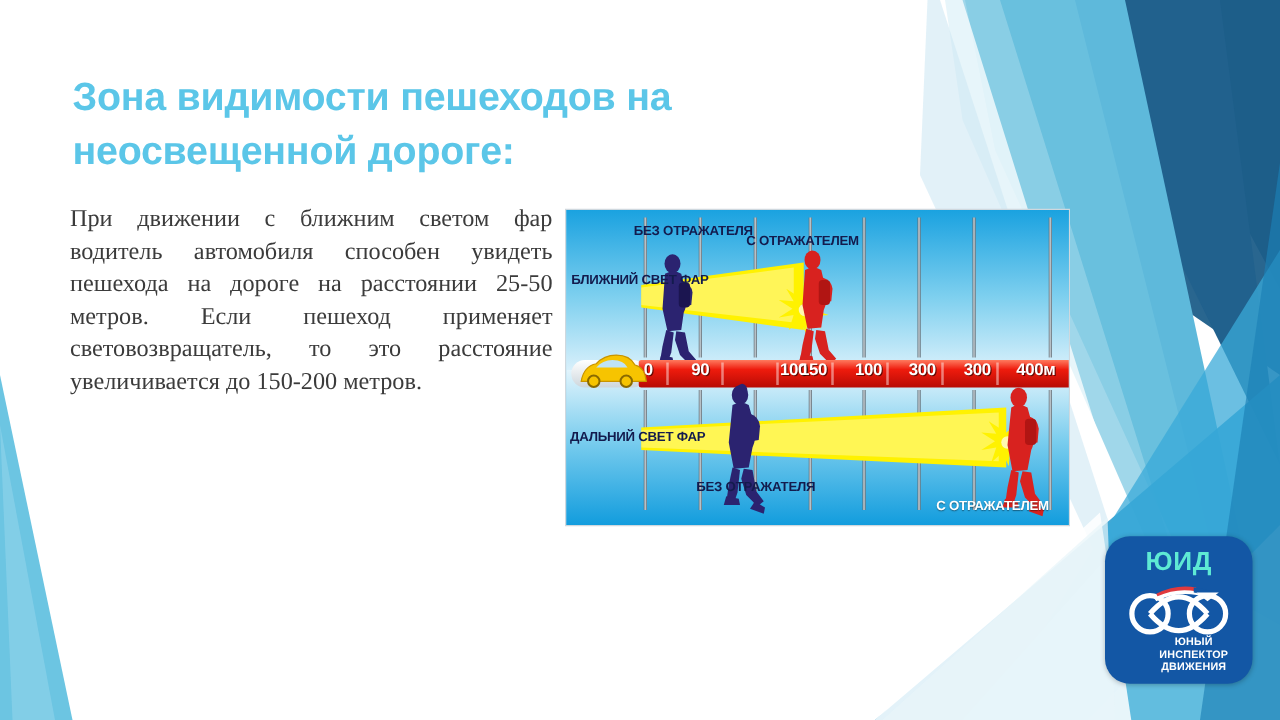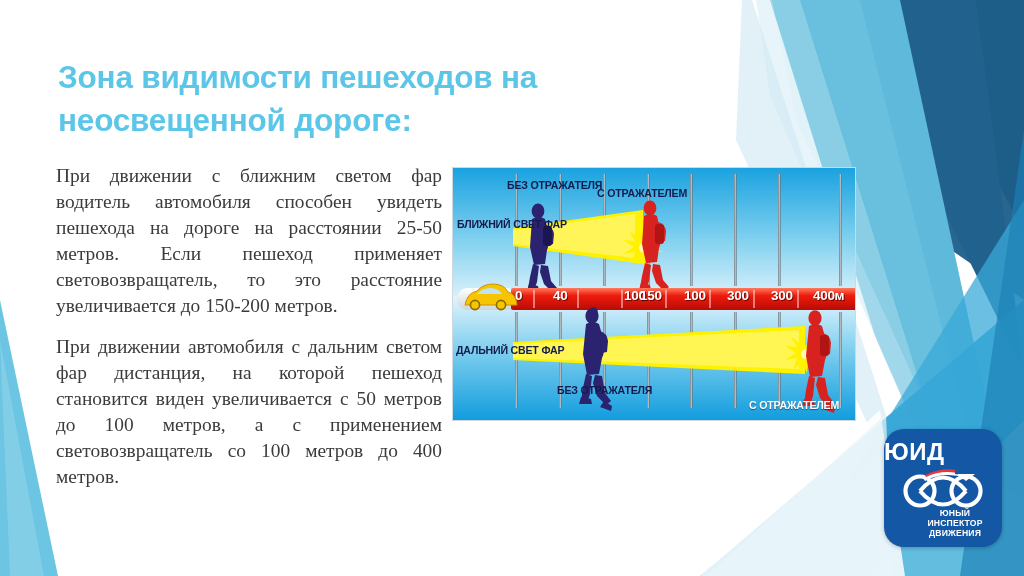--- a/index.html
+++ b/index.html
@@ -87,24 +87,24 @@
     position: absolute;
     left: 884px; top: 429px;
     width: 118px; height: 118px;
     background: #1357A5;
     border-radius: 20px;
     box-shadow: 0 1px 4px rgba(0,0,0,.25);
   }
   #logo-title {
     position: absolute;
     left: 0; top: 9px; width: 118px;
-    text-align: left;
-    font-size: 24px;
-    font-weight: bold;
-    color: #ffffff;
+    text-align: center;
+    font-size: 21px;
+    font-weight: bold;
+    color: #5eead4;
     letter-spacing: 0.5px;
   }
   #logo-sub {
     position: absolute;
     left: 12px; bottom: 9px; width: 118px;
     text-align: center;
     font-size: 8.6px;
     font-weight: bold;
     color: #ffffff;
     line-height: 1.18;
@@ -143,21 +143,20 @@
     <polygon points="700,104 1024,104 1024,166 700,166" fill="#0D8FD8" opacity="0.0"></polygon>
 
     <polygon points="0,300 58,576 0,576" fill="#6CC5E2"></polygon>
     <polygon points="0,340 44,576 10,576" fill="#8BD2E9" opacity="0.7"></polygon>
   </svg>
 
   <h1 id="title">Зона видимости пешеходов на неосвещенной дороге:</h1>
 
   <div id="text-col">
     <p class="para">При движении с ближним светом фар водитель автомобиля способен увидеть пешехода на дороге на расстоянии 25-50 метров. Если пешеход применяет световозвращатель, то это расстояние увеличивается до 150-200 метров.</p>
-    <p class="para">При движении автомобиля с дальним светом фар дистанция, на которой пешеход становится виден увеличивается с 50 метров до 100 метров, а с применением световозвращатель  со 100 метров до 400 метров.</p>
   </div>
 
   <div id="diagram">
 
     <svg viewBox="0 0 404 254" preserveAspectRatio="none" style="position:absolute;left:0;top:0;width:404px;height:254px">
 
       <defs>
         <linearGradient id="skyTop" x1="0" y1="0" x2="0" y2="1">
           <stop offset="0%" stop-color="#1AA2E0"></stop>
           <stop offset="55%" stop-color="#7FD0EF"></stop>
@@ -290,21 +289,21 @@
 
     <div class="diag-label" style="left:54px; top:11px; width:76px; text-align:center;">БЕЗ ОТРАЖАТЕЛЯ</div>
     <div class="diag-label" style="left:144px; top:19px;">С ОТРАЖАТЕЛЕМ</div>
     <div class="diag-label" style="left:4px; top:50px; width:58px;">БЛИЖНИЙ СВЕТ ФАР</div>
 
     <div class="diag-label" style="left:3px; top:176px; width:58px;">ДАЛЬНИЙ СВЕТ ФАР</div>
     <div class="diag-label" style="left:104px; top:216px; width:74px; text-align:center;">БЕЗ ОТРАЖАТЕЛЯ</div>
     <div class="diag-label white" style="left:296px; top:231px;">С ОТРАЖАТЕЛЕМ</div>
 
     <div class="tick-label" style="left:62px;  top:120px;">0</div>
-    <div class="tick-label" style="left:100px; top:120px;">40</div>
+    <div class="tick-label" style="left:100px; top:120px;">90</div>
     <div class="tick-label" style="left:143px; top:120px;margin-left:28px;">100</div>
     <div class="tick-label" style="left:187px; top:120px;">150</div>
     <div class="tick-label" style="left:231px; top:120px;">100</div>
     <div class="tick-label" style="left:274px; top:120px;">300</div>
     <div class="tick-label" style="left:318px; top:120px;">300</div>
     <div class="tick-label" style="left:360px; top:120px;">400м</div>
   </div>
 
   <div id="logo">
     <div id="logo-title">ЮИД</div>

